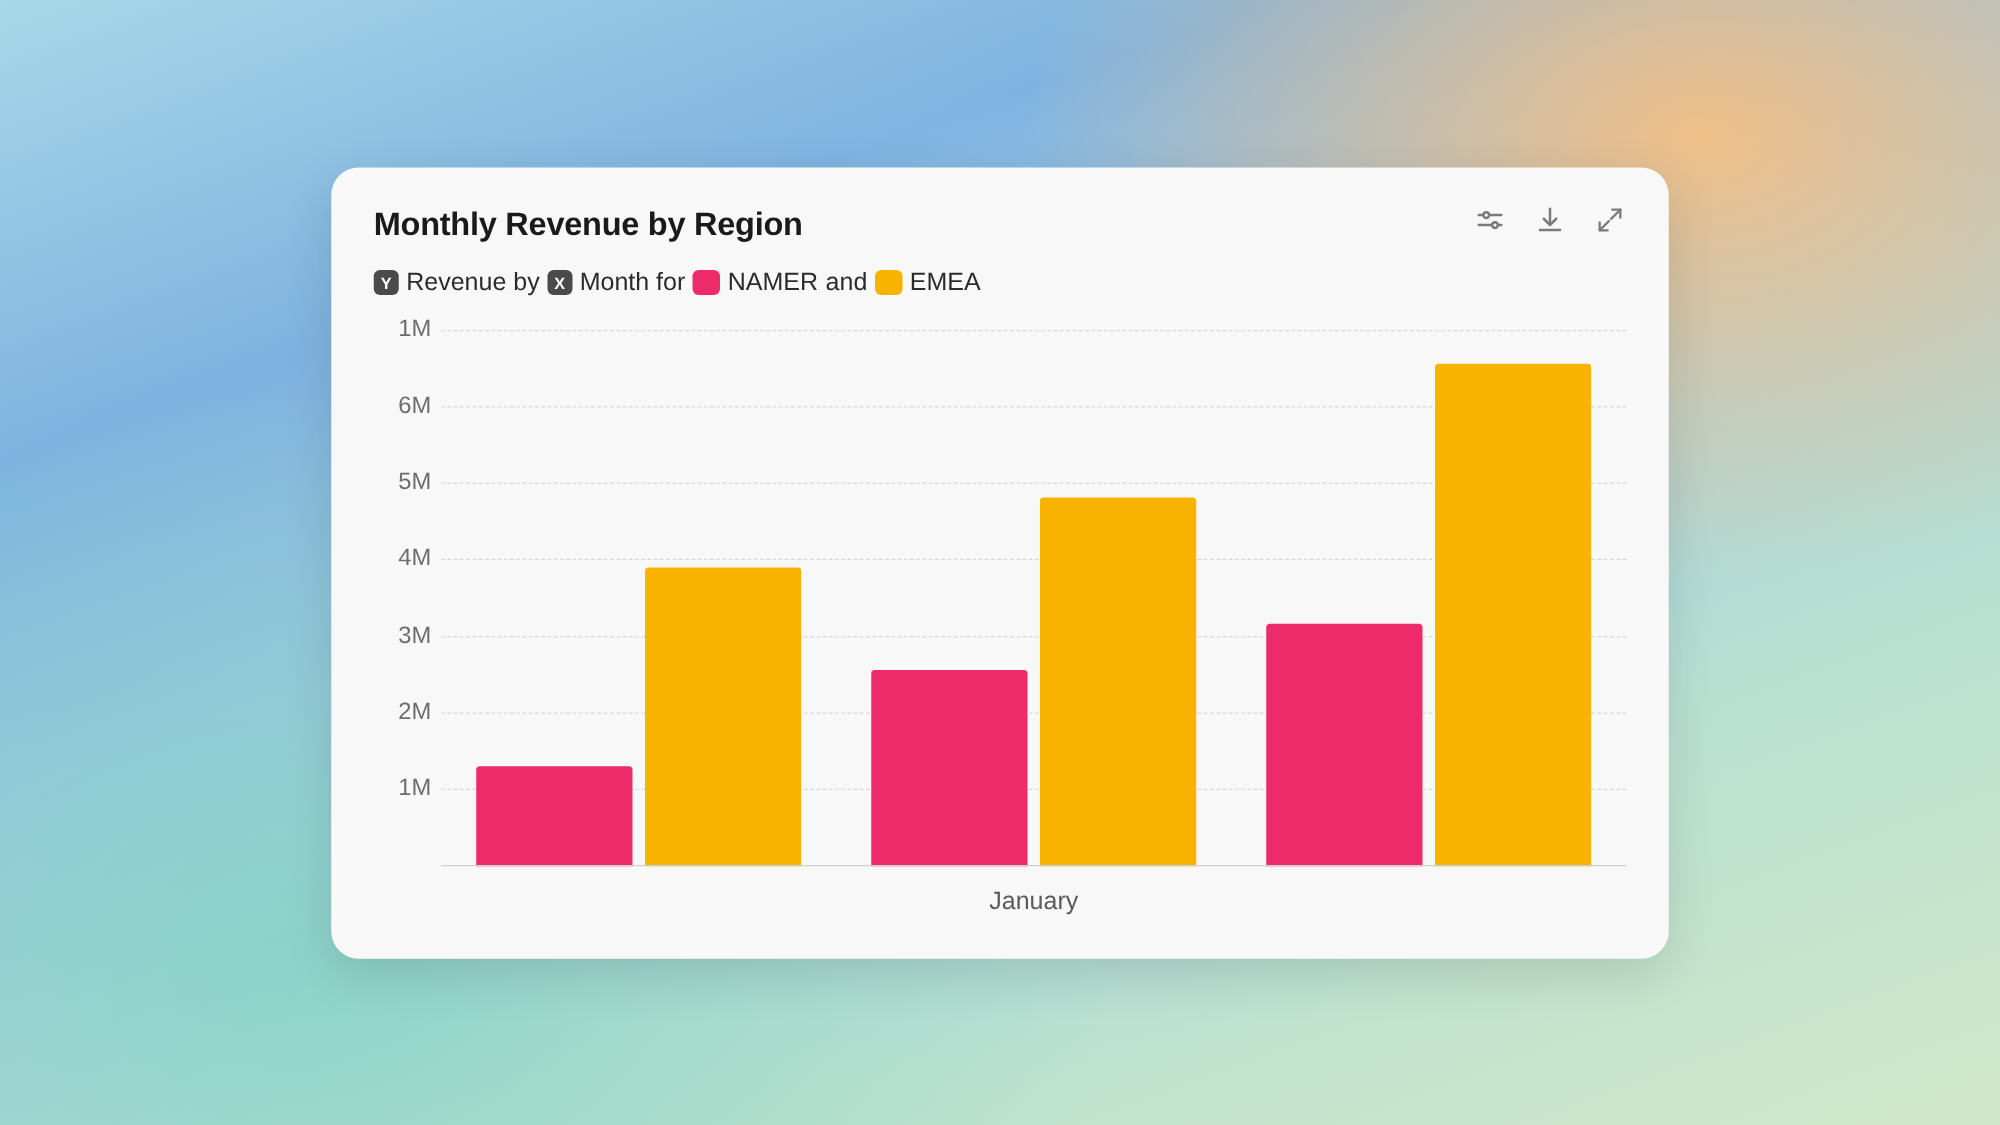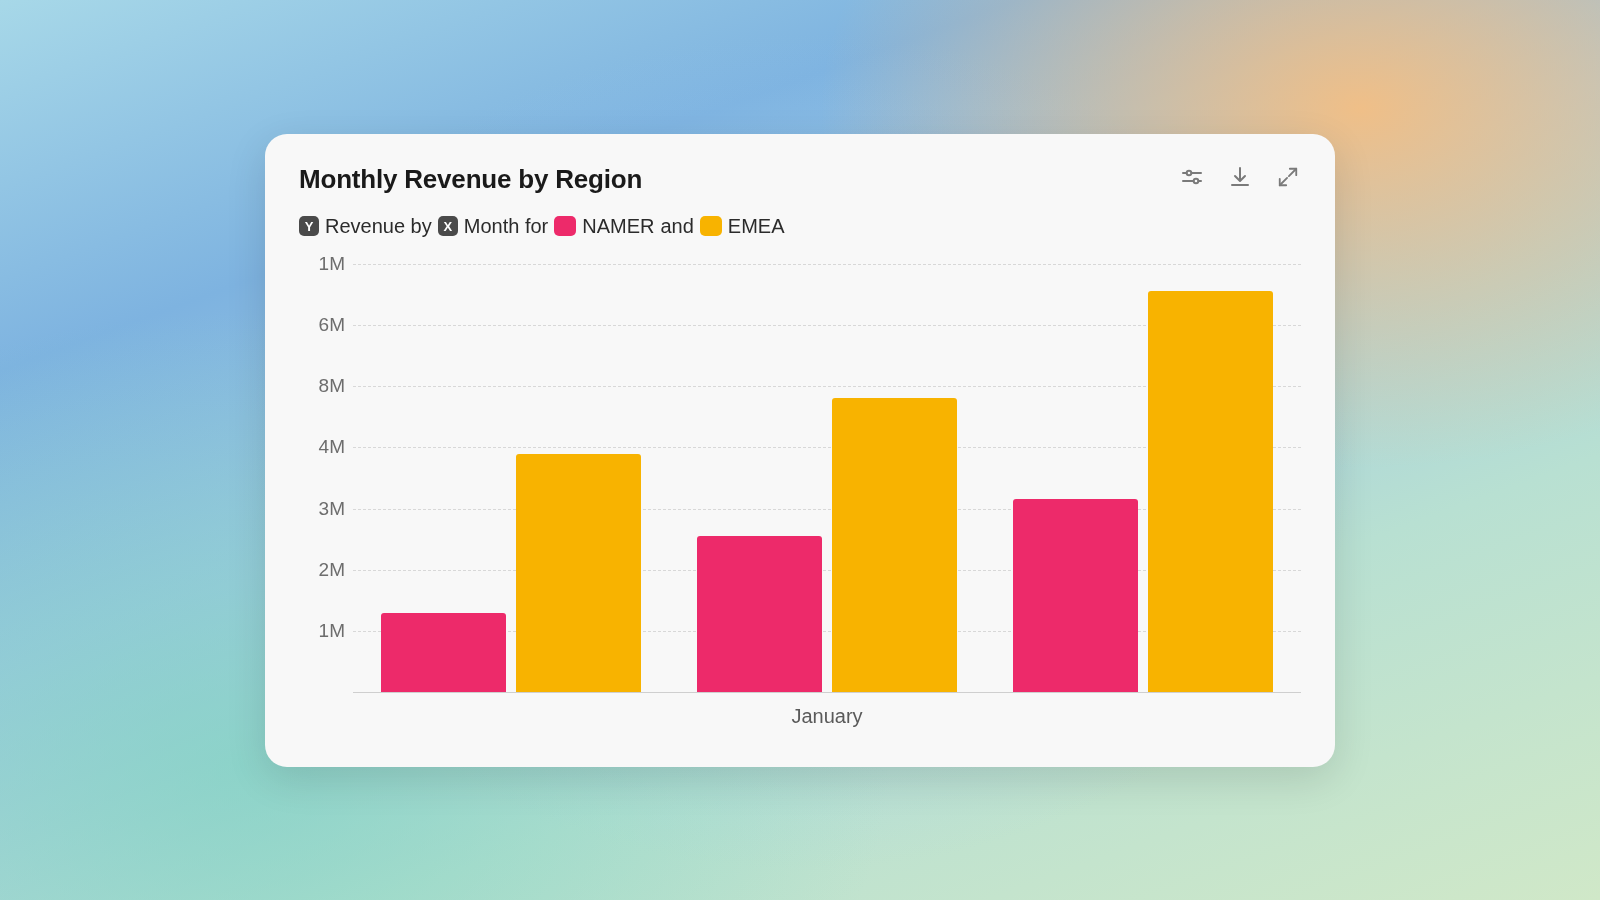--- a/index.html
+++ b/index.html
@@ -28,21 +28,21 @@
   .chart-wrap { flex: 1; display: flex; margin-top: 26px; min-height: 0; }
   .y-axis { width: 54px; position: relative; }
   .y-tick { position: absolute; right: 8px; transform: translateY(-50%); font-size: 19px; color: #6d6d6d; }
   .plot { flex: 1; position: relative; }
   .plot-inner { position: absolute; inset: 0; }
   .grid-line { position: absolute; left: 0; right: 0; height: 0; border-top: 1.5px dashed #d8d8d8; }
   .baseline { position: absolute; left: 0; right: 0; bottom: 0; height: 0; border-top: 1.5px solid #cfcfcf; }
   .bars { position: absolute; inset: 0; display: flex; }
   .group { flex: 1; display: flex; align-items: flex-end; justify-content: center; gap: 10px; }
   .bar { border-radius: 3px 3px 0 0; }
-  .x-axis { height: 46px; display: flex; padding-left: 54px; }
+  .x-axis { height: 46px; display: flex; padding-left: 54px; align-items: center; }
   .x-tick { flex: 1; text-align: center; font-size: 20px; color: #5a5a5a; padding-top: 12px; }
 </style>
 </head>
 <body>
 
 <div class="card">
   <div class="card-header">
     <div class="title">Monthly Revenue by Region</div>
     <div class="actions">
       <div class="ic-btn" title="Settings">
@@ -88,21 +88,21 @@
     <span class="swatch" id="sw-b" style="background: rgb(248, 179, 0);"></span>
     <span>EMEA</span>
   </div>
 
   <div class="chart-wrap">
     <div class="y-axis" id="y-axis">
         <div class="y-tick" style="top: 85.7143%; text-align: right;">1M</div>
         <div class="y-tick" style="top: 71.4286%;">2M</div>
         <div class="y-tick" style="top: 57.1429%;">3M</div>
         <div class="y-tick" style="top: 42.8571%;">4M</div>
-        <div class="y-tick" style="top: 28.5714%;">8M</div>
+        <div class="y-tick" style="top: 28.5714%;">5M</div>
         <div class="y-tick" style="top: 14.2857%;">6M</div>
         <div class="y-tick" style="top: 0%;">1M</div>
       </div>
     <div class="plot">
       <div class="plot-inner" id="grid">
           <div class="grid-line" style="top: 85.7143%;"></div>
           <div class="grid-line" style="top: 71.4286%;"></div>
           <div class="grid-line" style="top: 57.1429%;"></div>
           <div class="grid-line" style="top: 42.8571%;"></div>
           <div class="grid-line" style="top: 28.5714%;"></div>

